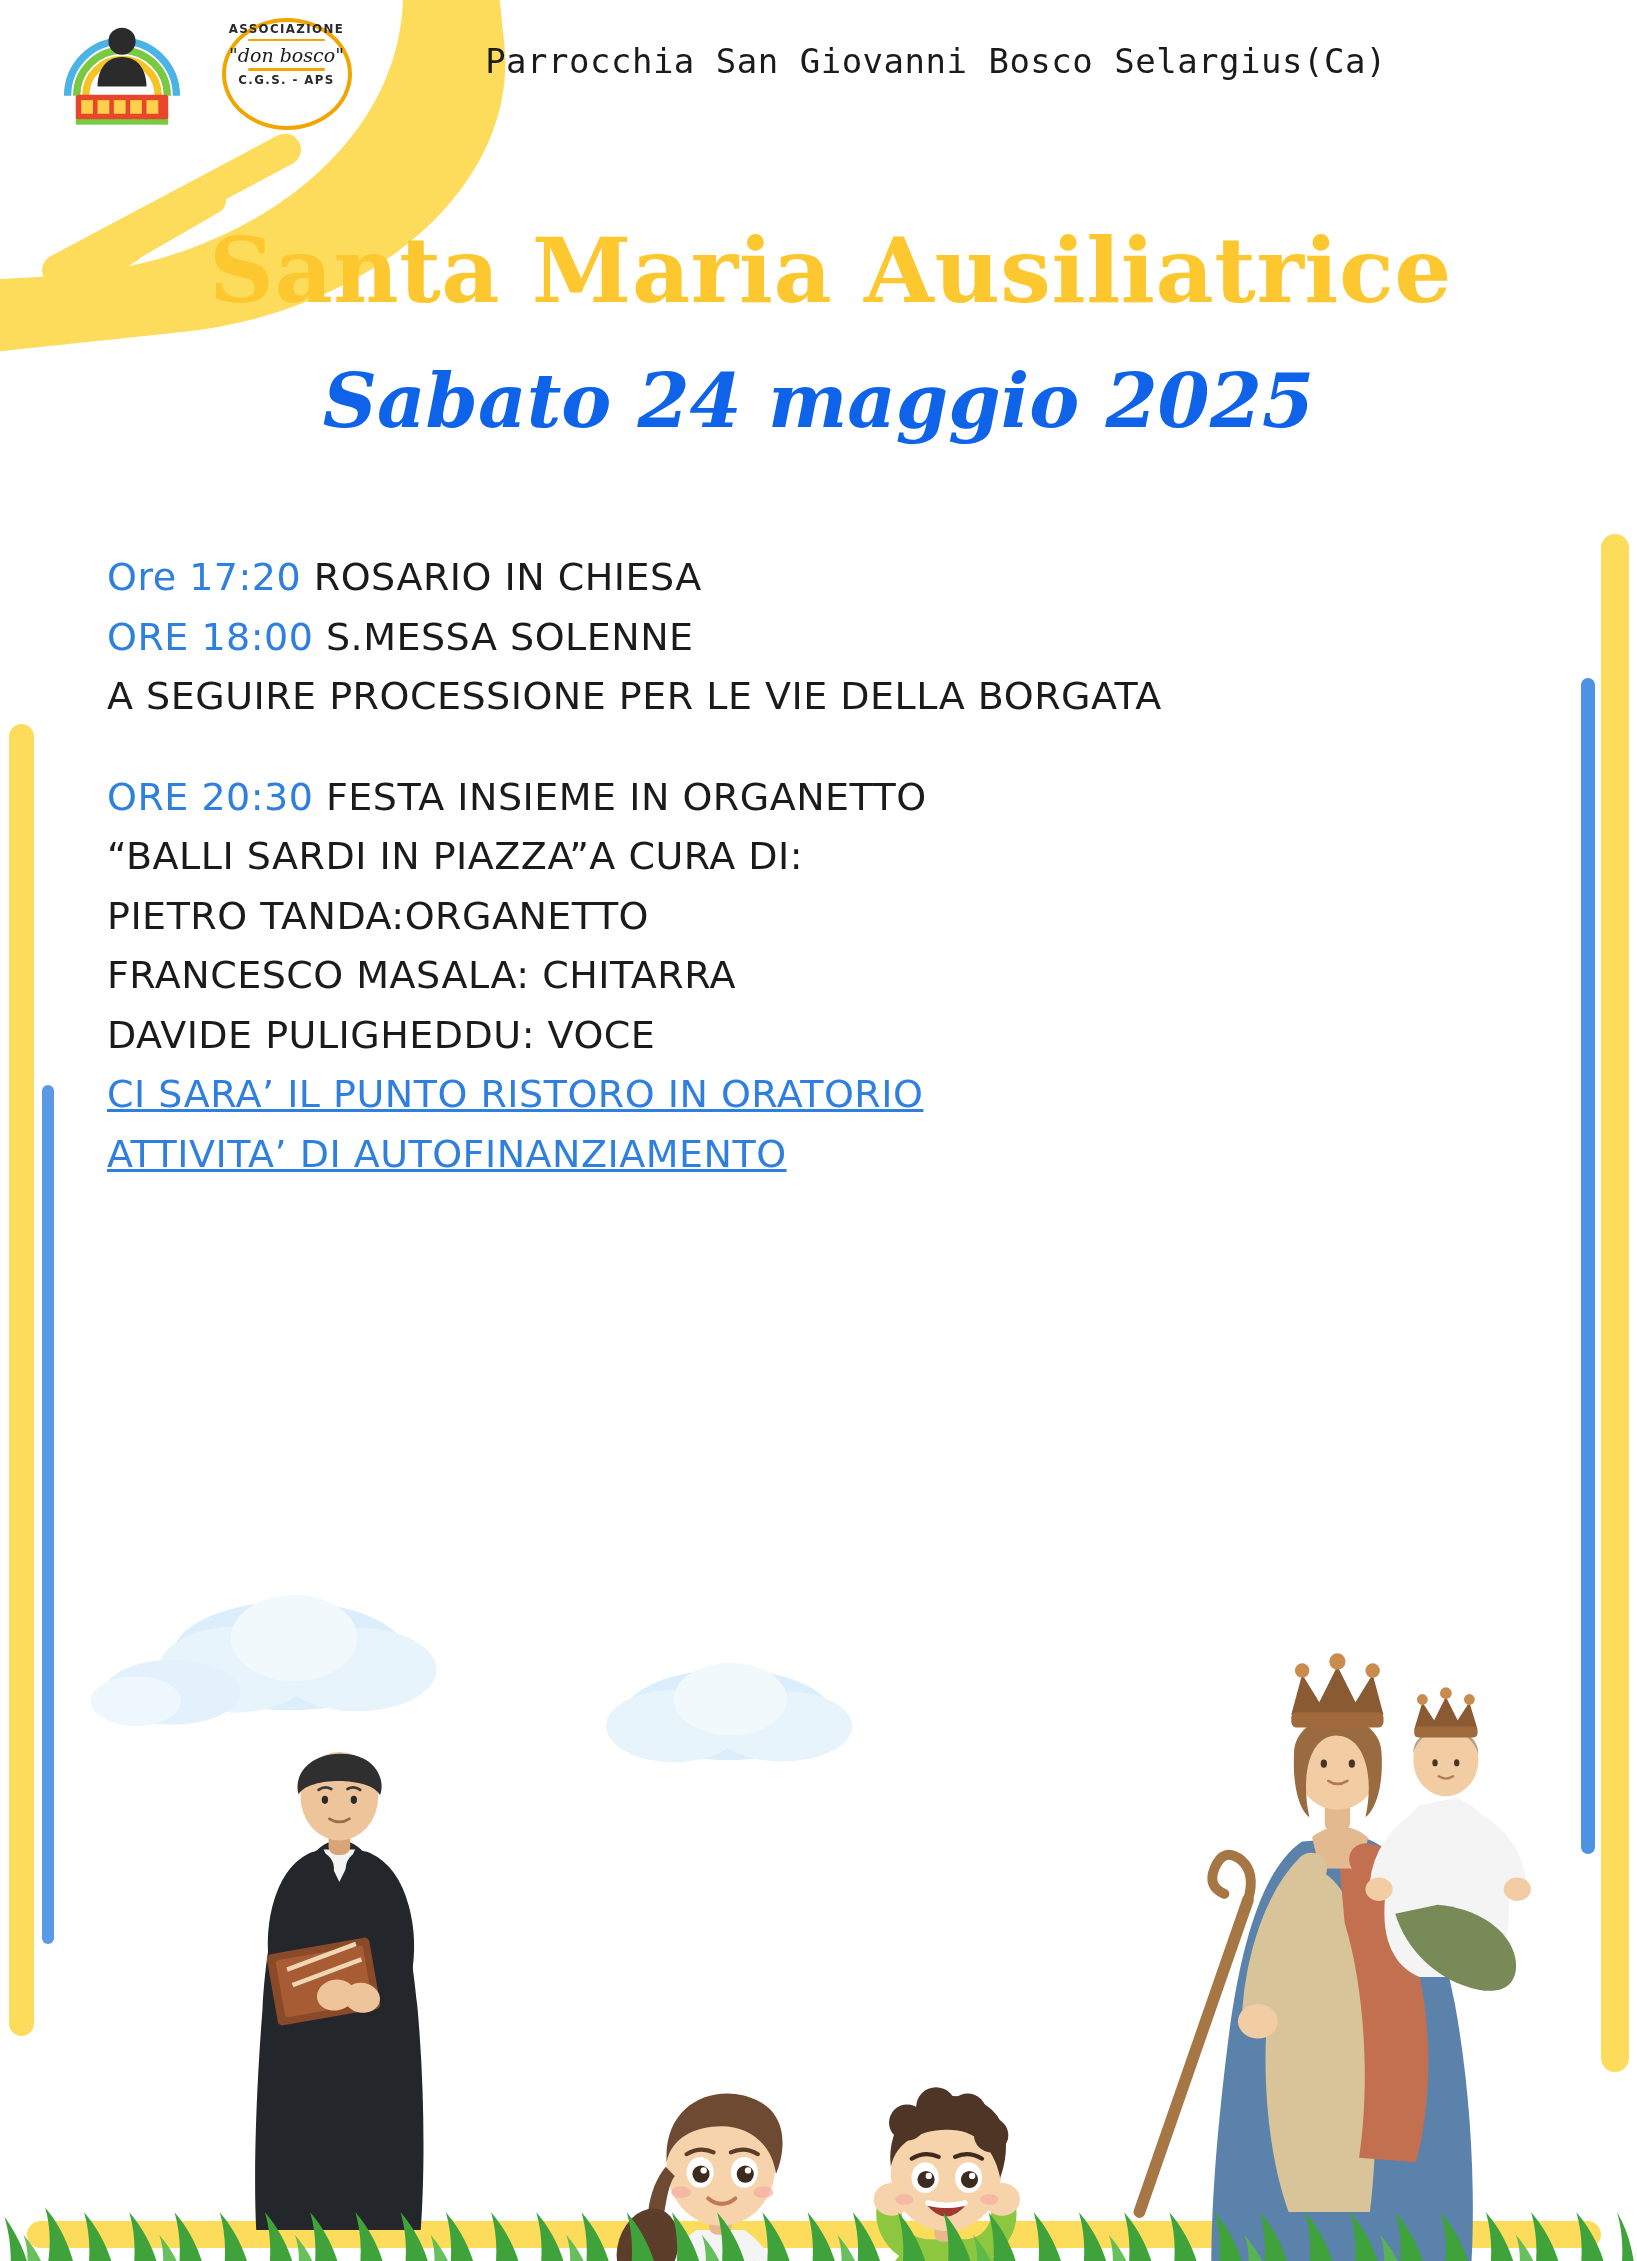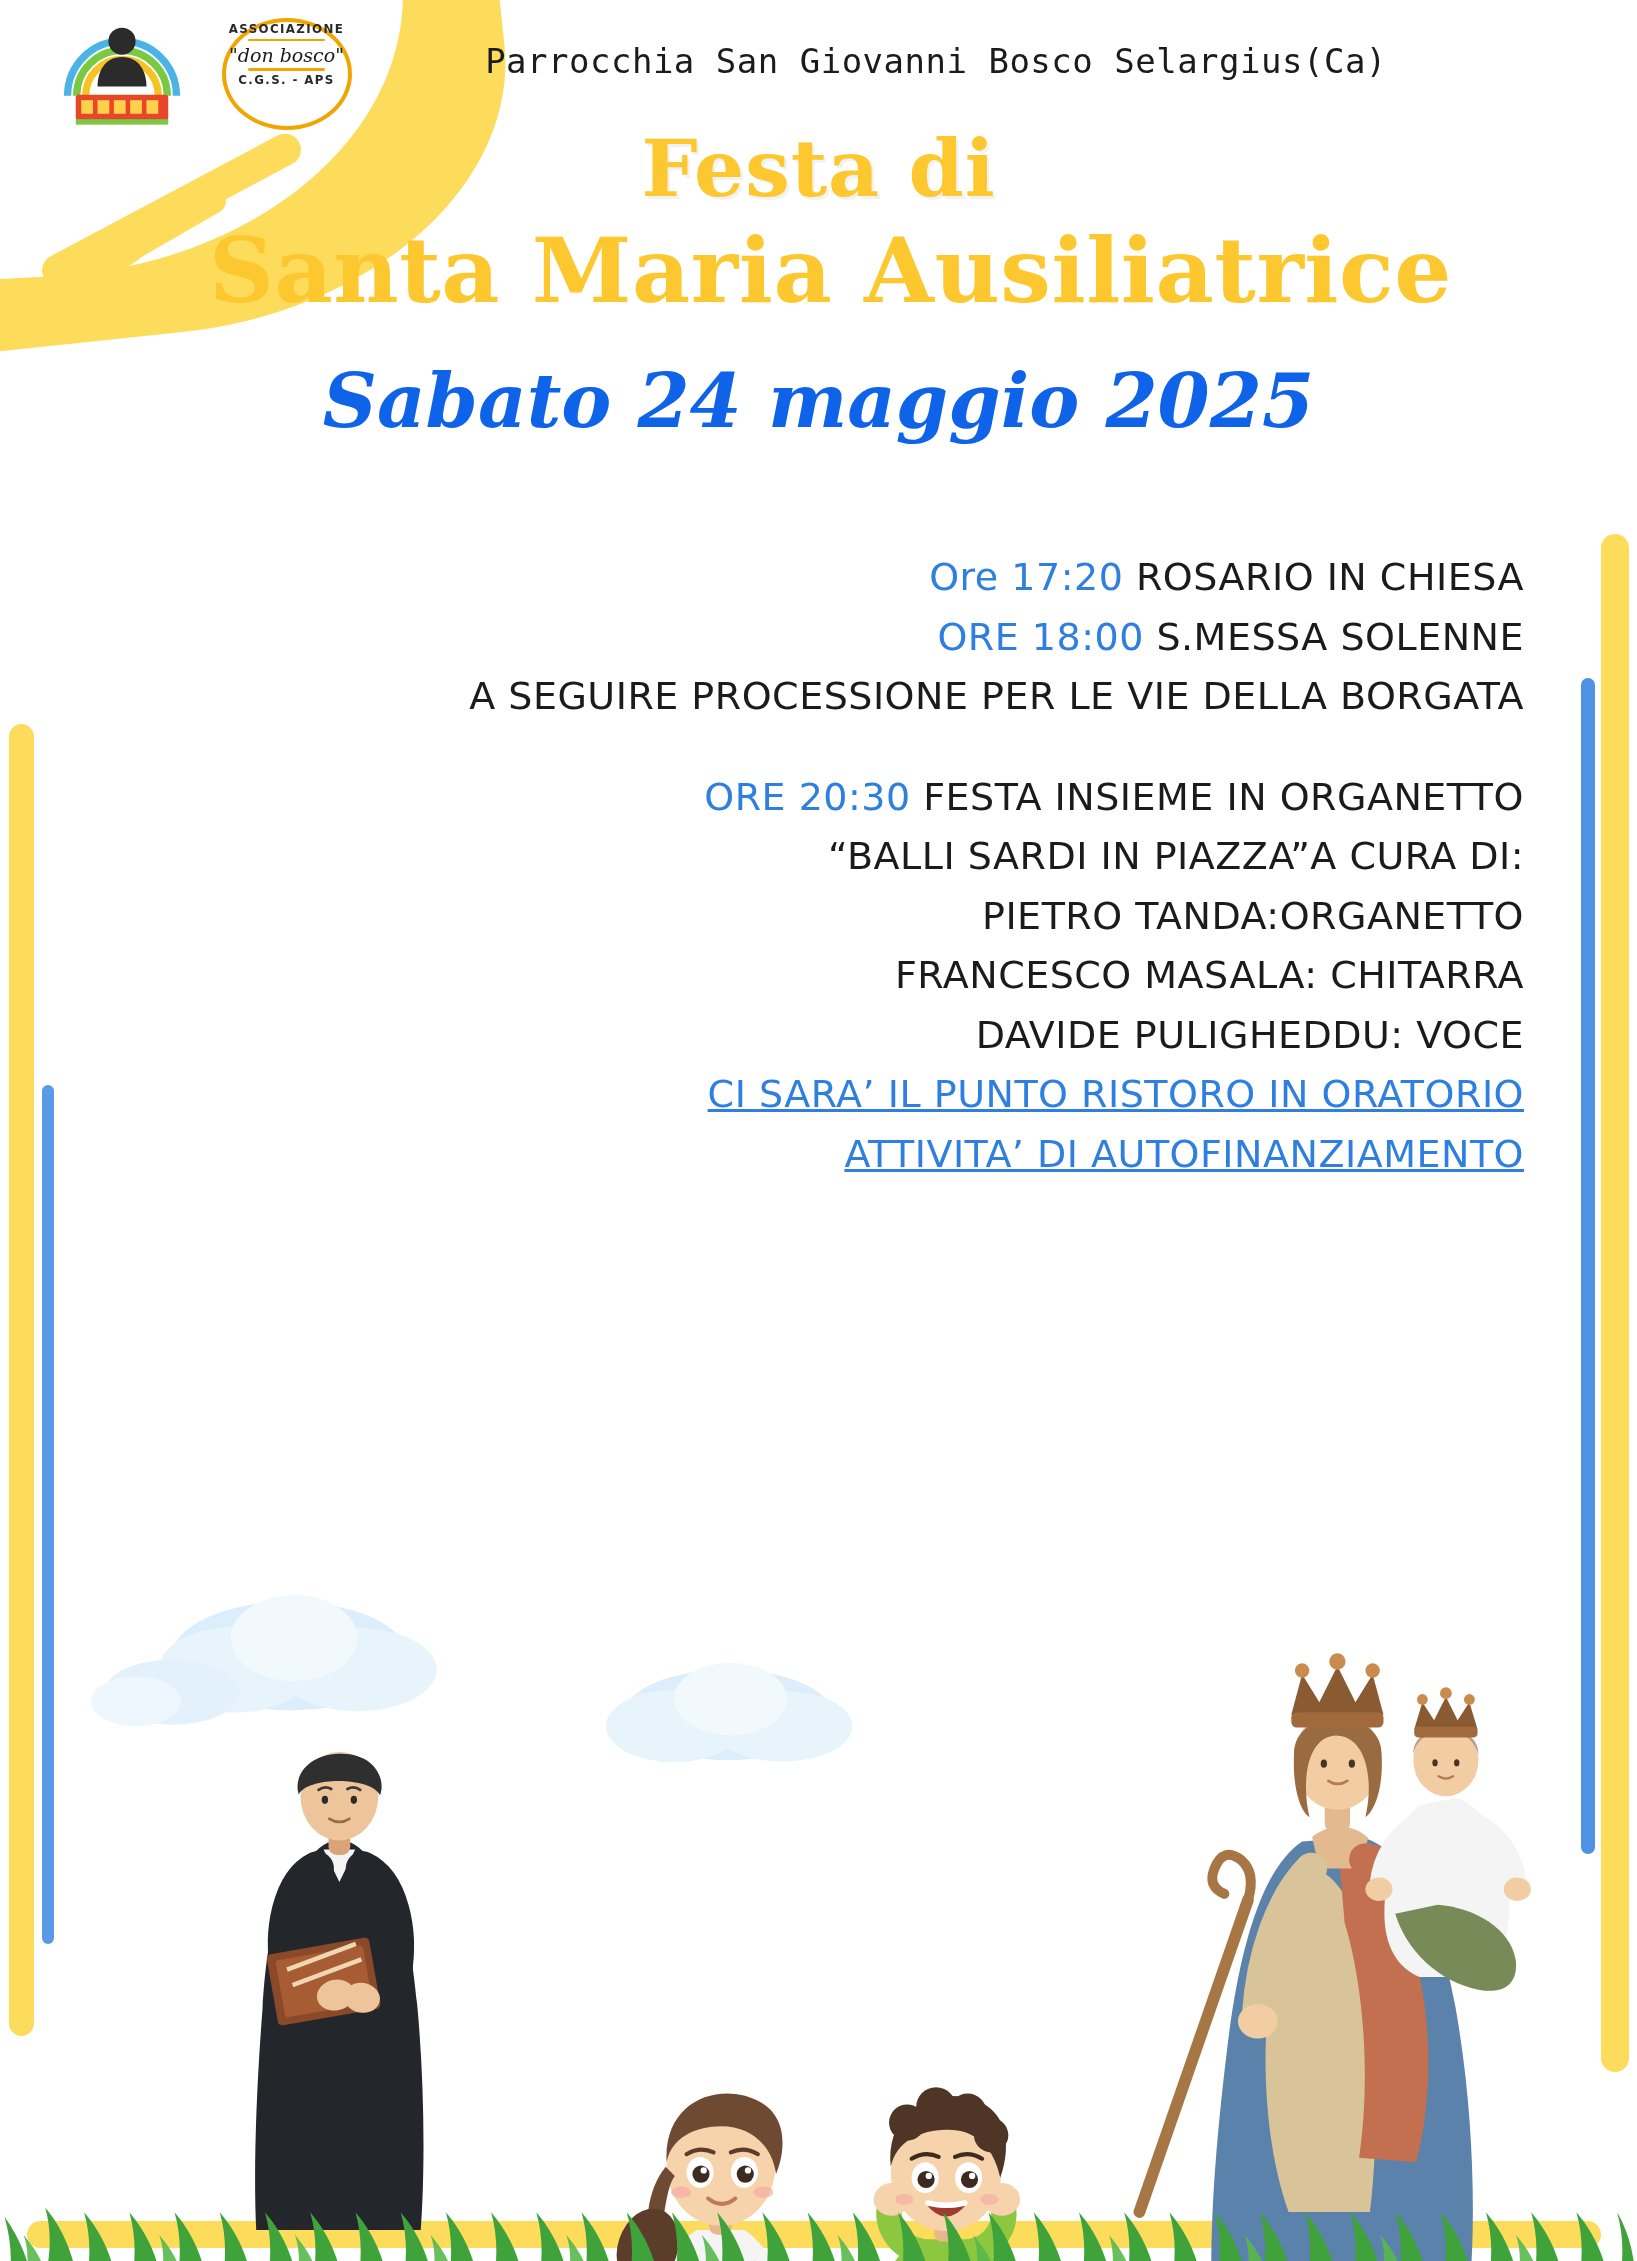--- a/index.html
+++ b/index.html
@@ -231,21 +231,21 @@
     color: #0f63e8;
     z-index: 7;
   }
 
   
   .programme {
     position: absolute;
     left: 107px;
     right: 113px;
     top: 556px;
-    text-align: right;
+    text-align: left;
     z-index: 7;
   }
   .line {
     font-family: "DejaVu Sans", sans-serif;
     font-size: 38px;
     color: #1b1b1b;
     margin: 0 0 17px 0;
     letter-spacing: 0.5px;
     line-height: 1.12;
   }
@@ -334,21 +334,20 @@
         <div class="cgs-rule"></div>
         <div class="cgs-mid">"don bosco"</div>
         <div class="cgs-rule"></div>
         <div class="cgs-bot">C.G.S. - APS</div>
       </div>
     </div>
 
   </div>
 
   <div class="parish-line">Parrocchia San Giovanni Bosco Selargius(Ca)</div>
-  <div class="title-1">Festa di</div>
   <div class="title-2">Santa Maria Ausiliatrice</div>
   <div class="subtitle-date">Sabato 24 maggio 2025</div>
 
   <div class="programme">
 
     <div class="line">
       <span class="t">Ore 17:20</span><span> ROSARIO IN CHIESA</span>
     </div>
     <div class="line">
       <span class="t">ORE 18:00</span><span> S.MESSA SOLENNE</span>

